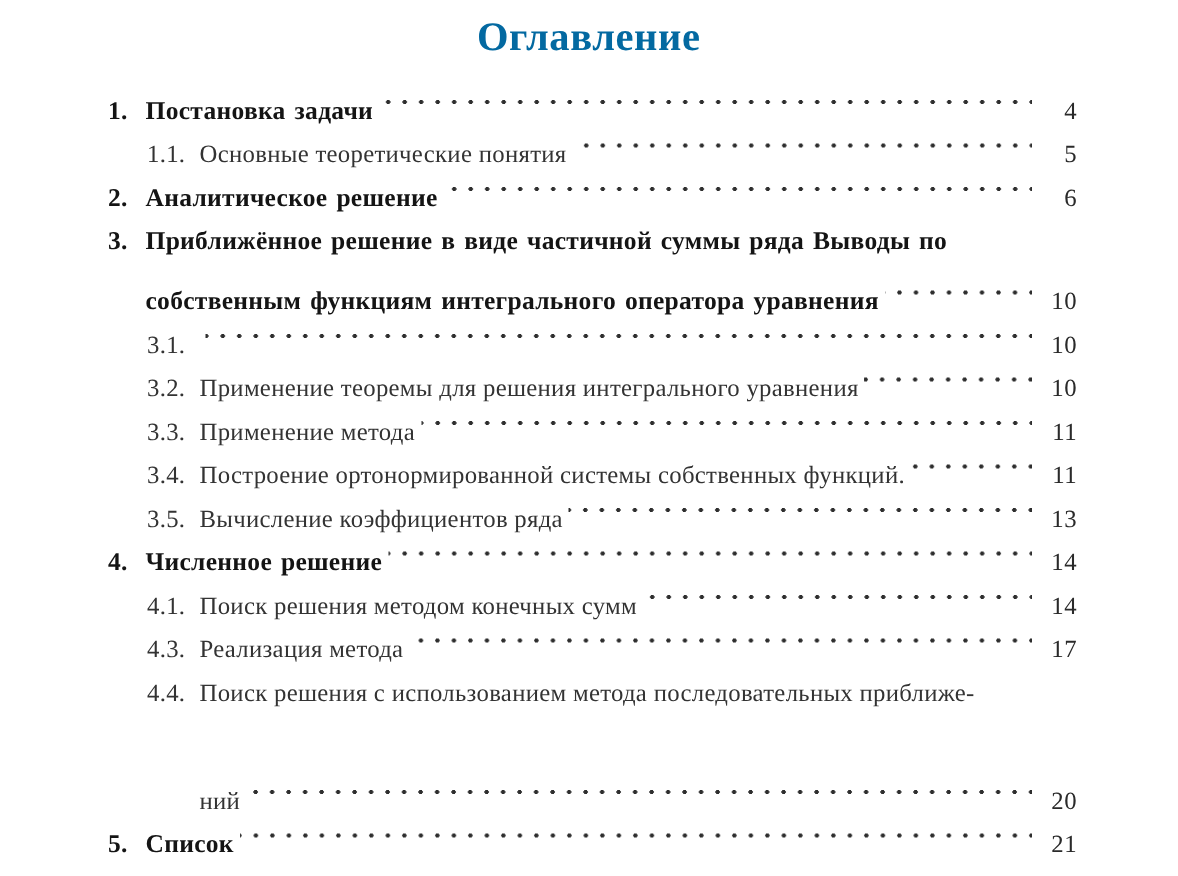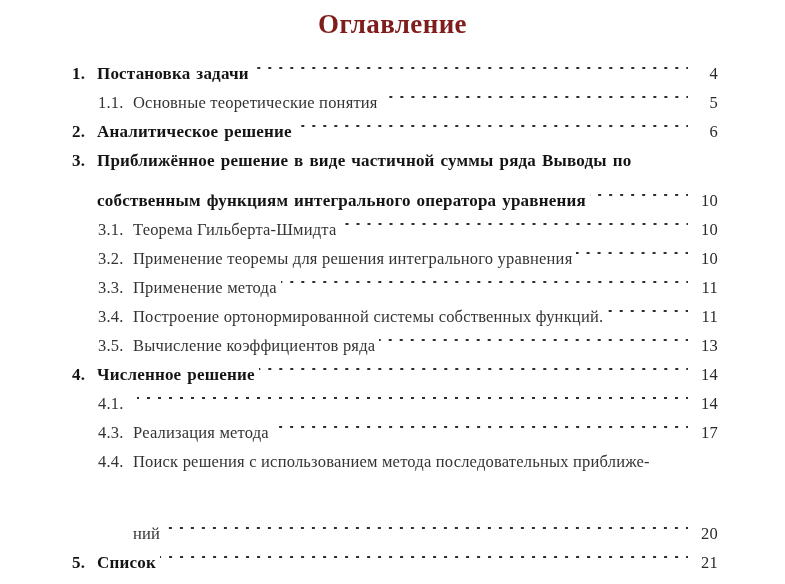--- a/index.html
+++ b/index.html
@@ -16,21 +16,21 @@
     font-family: "Liberation Serif", "DejaVu Serif", serif;
     color: #1b1b1b;
   }
   .title {
     margin-top: 8px;
     text-align: center;
     font-size: 27px;
     line-height: 32px;
     font-weight: bold;
     letter-spacing: 0.4px;
-    color: #7f1d1d;
+    color: #0369a1;
   }
   .toc {
     margin-top: 22px;
   }
   .row {
     display: flex;
     align-items: baseline;
     line-height: 24px;
     padding-right: 67px;
     margin-bottom: 5px;
@@ -125,21 +125,20 @@
           <span class="label">Приближённое решение в виде частичной суммы ряда Выводы по</span>
         </div>
         <div class="row lvl1" style="margin-top: 16px;">
           <span class="cont-lvl1">собственным функциям интегрального оператора уравнения</span>
           <span class="leader"></span>
           <span class="page-num">10</span>
         </div>
       </div>
       <div class="row lvl2">
         <span class="num">3.1.</span>
-        <span class="label">Теорема Гильберта-Шмидта</span>
         <span class="leader"></span>
         <span class="page-num">10</span>
       </div>
       <div class="row lvl2">
         <span class="num">3.2.</span>
         <span class="label">Применение теоремы для решения интегрального уравнения</span>
         <span class="leader"></span>
         <span class="page-num">10</span>
       </div>
       <div class="row lvl2">
@@ -161,20 +160,21 @@
         <span class="page-num">13</span>
       </div>
       <div class="row lvl1">
         <span class="num">4.</span>
         <span class="label">Численное решение</span>
         <span class="leader"></span>
         <span class="page-num">14</span>
       </div>
       <div class="row lvl2">
         <span class="num">4.1.</span>
+        <span class="label">Поиск решения методом конечных сумм</span>
         <span class="leader"></span>
         <span class="page-num">14</span>
       </div>
       <div class="row lvl2">
         <span class="num">4.3.</span>
         <span class="label">Реализация метода</span>
         <span class="leader"></span>
         <span class="page-num">17</span>
       </div>
       <div class="group">

